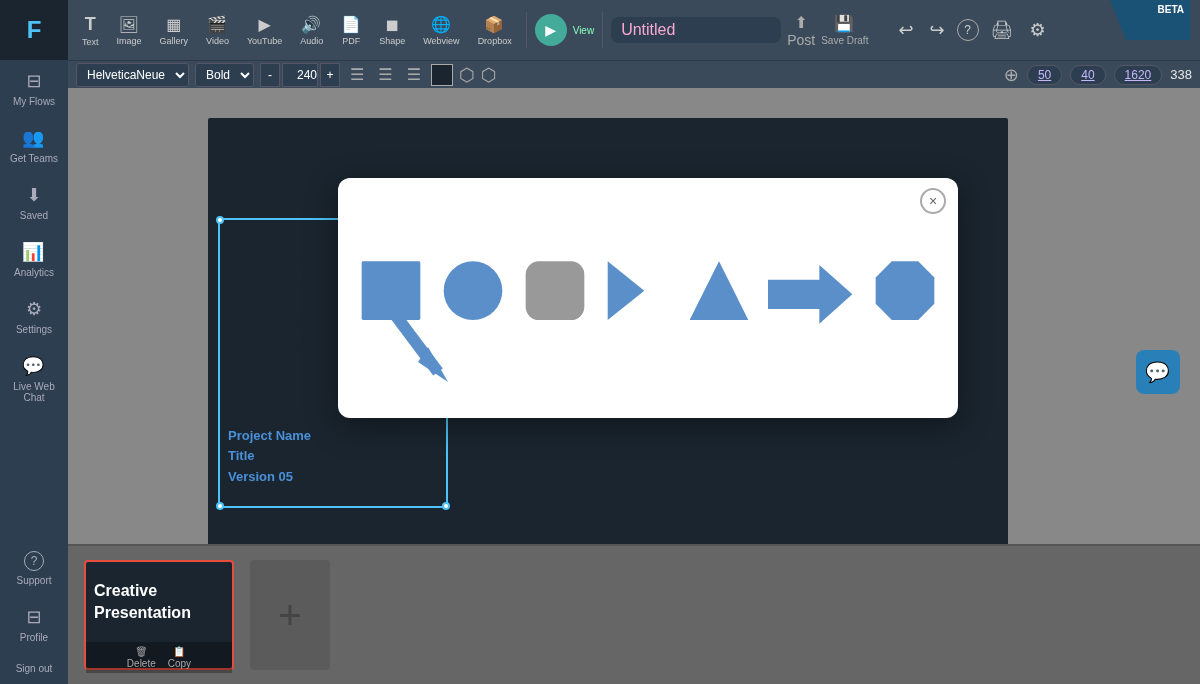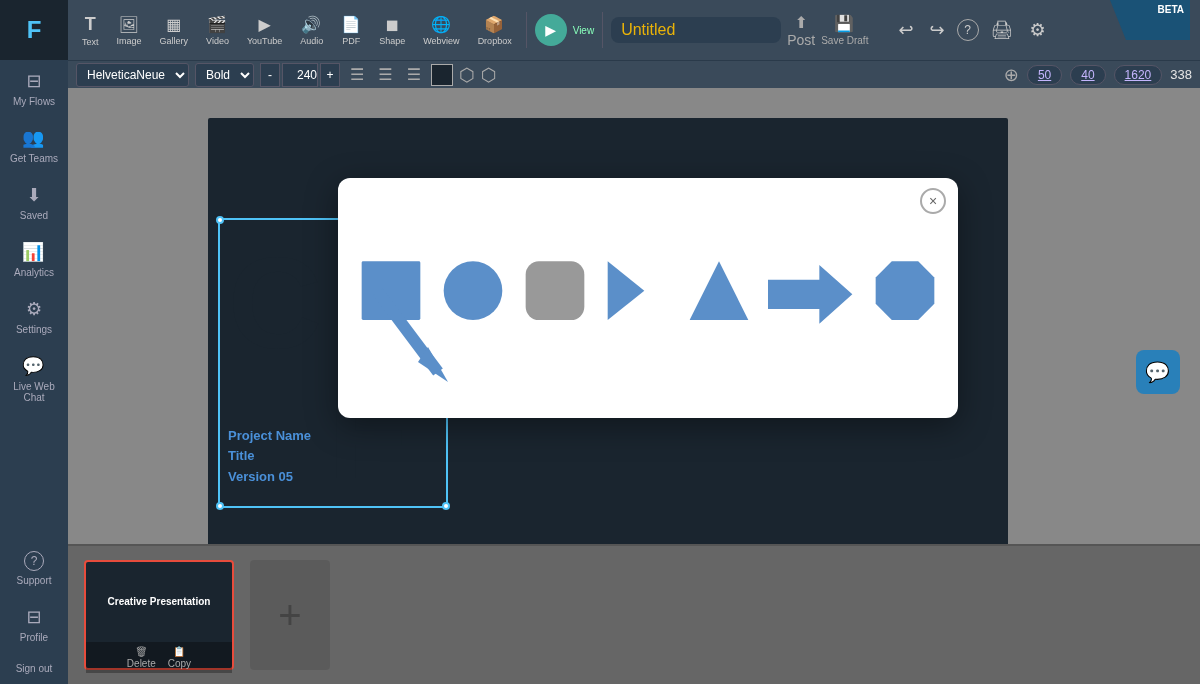--- a/index.html
+++ b/index.html
@@ -116,21 +116,21 @@
       align-items: center;
       justify-content: center;
       font-size: 14px;
       cursor: pointer;
       flex-shrink: 0;
     }
 
     #title-input {
       background: #2c3e50;
       border: none;
-      color: #eab308;
+      color: #f9a8d4;
       font-size: 16px;
       padding: 4px 10px;
       border-radius: 8px;
       width: 170px;
       outline: none;
     }
 
     .save-draft-btn {
       color: #aaa;
       font-size: 10px;
@@ -634,21 +634,21 @@
 
     <div id="chat-btn">
       <span>💬</span>
     </div>
   </div>
 
   <div id="slides-panel">
 
     <div class="slide-thumb">
       <div class="slide-thumb-inner">
-        <div style="color:white; font-size:10px; font-weight:bold; padding:6px 8px; line-height:1.4;">Creative Presentation</div>
+        <div style="color:white; font-size:16px; font-weight:bold; padding:6px 8px; line-height:1.4;">Creative Presentation</div>
       </div>
       <div class="slide-thumb-footer">
         <div class="thumb-action">
           <span>🗑</span>
           <span>Delete</span>
         </div>
         <div class="thumb-action">
           <span>📋</span>
           <span>Copy</span>
         </div>

